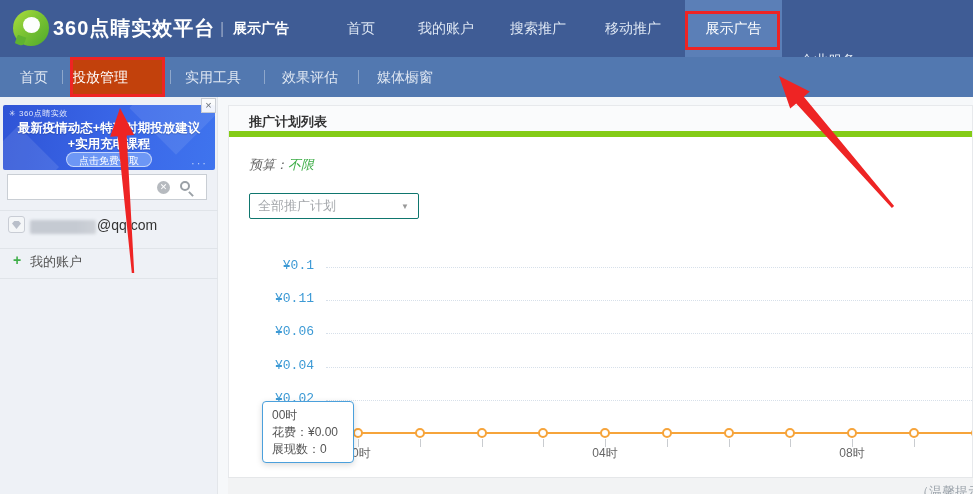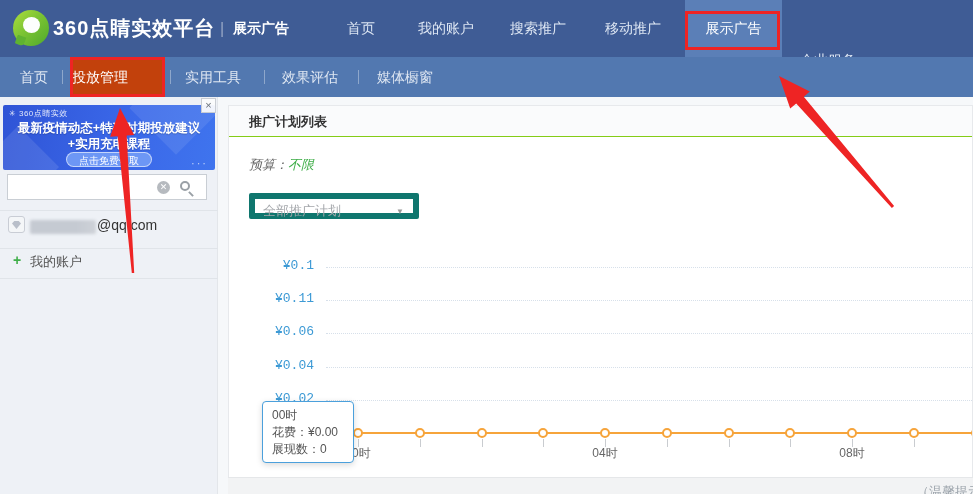--- a/index.html
+++ b/index.html
@@ -53,26 +53,26 @@
   .account-gem{left:3px;top:4px;width:9px;height:8px;background:#b9bfca;
      clip-path:polygon(25% 0,75% 0,100% 32%,50% 100%,0 32%);}
   .account-blur{left:30px;top:123px;width:66px;height:14px;background:linear-gradient(90deg,#c5cad2 70%,#ced2d8 100%);
      border-radius:2px;filter:blur(1.5px);}
   .account-email{left:97px;top:120px;font-size:14px;color:#333;}
   .campaign-plus{left:13px;top:155px;font-size:14px;font-weight:bold;color:#3fae49;}
   .campaign-label{left:30px;top:156px;font-size:13px;color:#555;cursor:pointer;}
 
   
   .panel{left:228px;top:105px;width:745px;height:372px;background:#fff;border:1px solid #e7e9ec;border-bottom:none;overflow:hidden;z-index:1;}
-  .panel-header{left:0;top:0;width:745px;height:31px;background:#fafbfc;border-bottom:1px solid #84cc16;}
+  .panel-header{left:0;top:0;width:745px;height:31px;background:#fafbfc;border-bottom:6px solid #84cc16;}
   .panel-title{left:20px;top:0;height:31px;line-height:31px;font-size:13px;color:#333;font-weight:bold;}
   .budget-row{left:20px;top:50px;font-size:13px;font-style:italic;}
   .budget-label{color:#666;}
   .budget-value{color:#3fae49;}
-  .dropdown{left:20px;top:87px;width:170px;height:26px;background:#fff;border:6px solid #0f766e;border-radius:2px;cursor:pointer;}
+  .dropdown{left:20px;top:87px;width:170px;height:26px;background:#fff;border:1px solid #0f766e;border-radius:2px;cursor:pointer;}
   .dropdown-value{left:8px;top:0;height:24px;line-height:24px;font-size:13px;color:#a4a7ab;}
   .dropdown-caret{right:9px;top:8px;font-size:8px;color:#999;}
 
   
   .gridline{height:0;border-top:1px dotted #d7e0ea;}
   .ylabel{font-size:13px;color:#3d9ad5;text-align:right;width:60px;font-family:Liberation Mono, monospace;}
   .chart-line{height:2px;background:#f6a43b;}
   .chart-point{width:10px;height:10px;border:2px solid #f6a43b;background:#fff;border-radius:50%;}
   .chart-tick{width:1px;height:8px;background:#c9ccd0;}
   .xlabel{font-size:12px;color:#666;transform:translateX(-50%);white-space:nowrap;}

